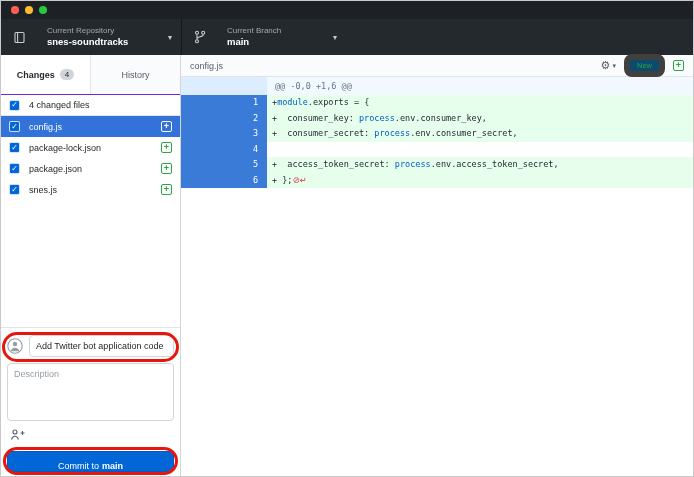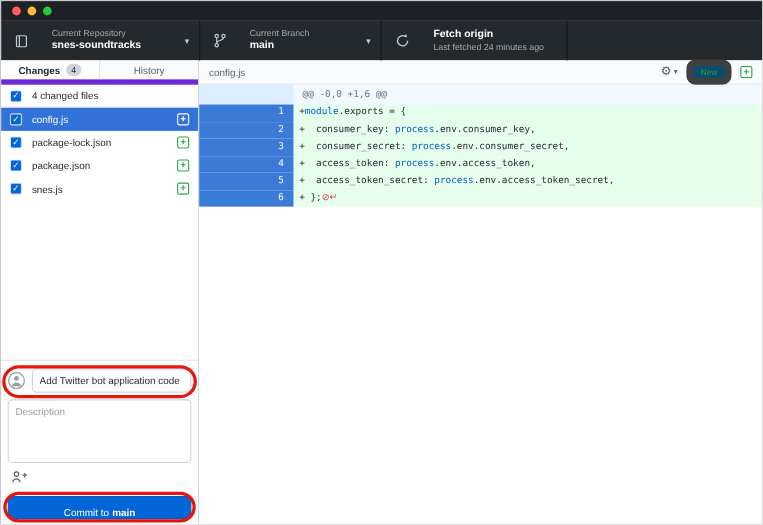--- a/index.html
+++ b/index.html
@@ -22,21 +22,21 @@
   .tb-value { font-size:9.5px; font-weight:bold; color:#ffffff; }
   .tb-caret { position:absolute; right:9px; color:#c6cbd1; font-size:8px; }
   .tb-icon { flex:none; display:flex; }
 
   
   .content { display:flex; height:423px; }
   .sidebar { width:180px; flex:none; display:flex; flex-direction:column; border-right:1px solid #d1d5da; background:#fff; }
   .main { flex:1; display:flex; flex-direction:column; background:#fff; min-width:0; }
 
   
-  .tabbar { height:22px; display:flex; border-bottom:5px solid #6d28d9; flex:none; }
+  .tabbar { height:40px; display:flex; border-bottom:1px solid #6d28d9; flex:none; }
   .tab { flex:1; display:flex; align-items:center; justify-content:center; gap:5px; font-size:9px; cursor:pointer; }
   .tab.active { color:#24292e; font-weight:bold; background:#fff; }
   .tab.inactive { color:#586069; background:#fafbfc; border-left:1px solid #e1e4e8; }
   .tab-badge { background:#d1d5da; color:#24292e; font-size:8px; font-weight:normal; border-radius:7px; padding:0 5px; line-height:11px; }
 
   
   .files-header { height:21px; display:flex; align-items:center; gap:9px; padding:0 8px; border-bottom:1px solid #e1e4e8; font-size:9px; color:#24292e; flex:none; }
   .file-list { flex:none; }
   .file-row { height:21px; display:flex; align-items:center; gap:9px; padding:0 8px; font-size:9px; color:#24292e; cursor:pointer; }
   .file-row .plus-box { margin-left:auto; }
@@ -120,32 +120,20 @@
             <circle cx="3" cy="11.2" r="1.5" fill="none" stroke="#c6cbd1" stroke-width="1.1"></circle>
             <path d="M3 4.4v5.2 M9.2 4.4c0 3-6.2 1.8-6.2 4.6" fill="none" stroke="#c6cbd1" stroke-width="1.1"></path>
           </svg>
       </span>
       <span class="tb-text">
         <span class="tb-label">Current Branch</span>
         <span class="tb-value">main</span>
       </span>
       <span class="tb-caret">▾</span>
     </div>
-    <div class="tb-section tb-fetch">
-      <span class="tb-icon">
-        <svg width="14" height="14" viewBox="0 0 14 14">
-            <path d="M11.6 7a4.6 4.6 0 1 1-1.7-3.55" fill="none" stroke="#c6cbd1" stroke-width="1.2"></path>
-            <path d="M10.2 0.8l0.9 3-3-0.5z" fill="#c6cbd1"></path>
-          </svg>
-      </span>
-      <span class="tb-text">
-        <span class="tb-value">Fetch origin</span>
-        <span class="tb-label">Last fetched 24 minutes ago</span>
-      </span>
-    </div>
   </div>
 
   <div class="content">
 
     <div class="sidebar">
       <div class="tabbar">
         <div class="tab active">
           <span>Changes</span>
           <span class="tab-badge">4</span>
         </div>
@@ -252,21 +240,20 @@
                 <span class="old-num"></span>
                 <span class="new-num">3</span>
               </div>
               <div class="diff-code"><span class="seg-p">+  consumer_secret: </span><span class="seg-kw">process</span><span class="seg-p">.env.consumer_secret,</span></div>
             </div>
             <div class="diff-row">
               <div class="diff-gutter">
                 <span class="old-num"></span>
                 <span class="new-num">4</span>
               </div>
-              <div class="diff-code"><span class="seg-p">+  access_token: </span><span class="seg-kw">process</span><span class="seg-p">.env.access_token,</span></div>
             </div>
             <div class="diff-row">
               <div class="diff-gutter">
                 <span class="old-num"></span>
                 <span class="new-num">5</span>
               </div>
               <div class="diff-code"><span class="seg-p">+  access_token_secret: </span><span class="seg-kw">process</span><span class="seg-p">.env.access_token_secret,</span></div>
             </div>
             <div class="diff-row">
               <div class="diff-gutter">

